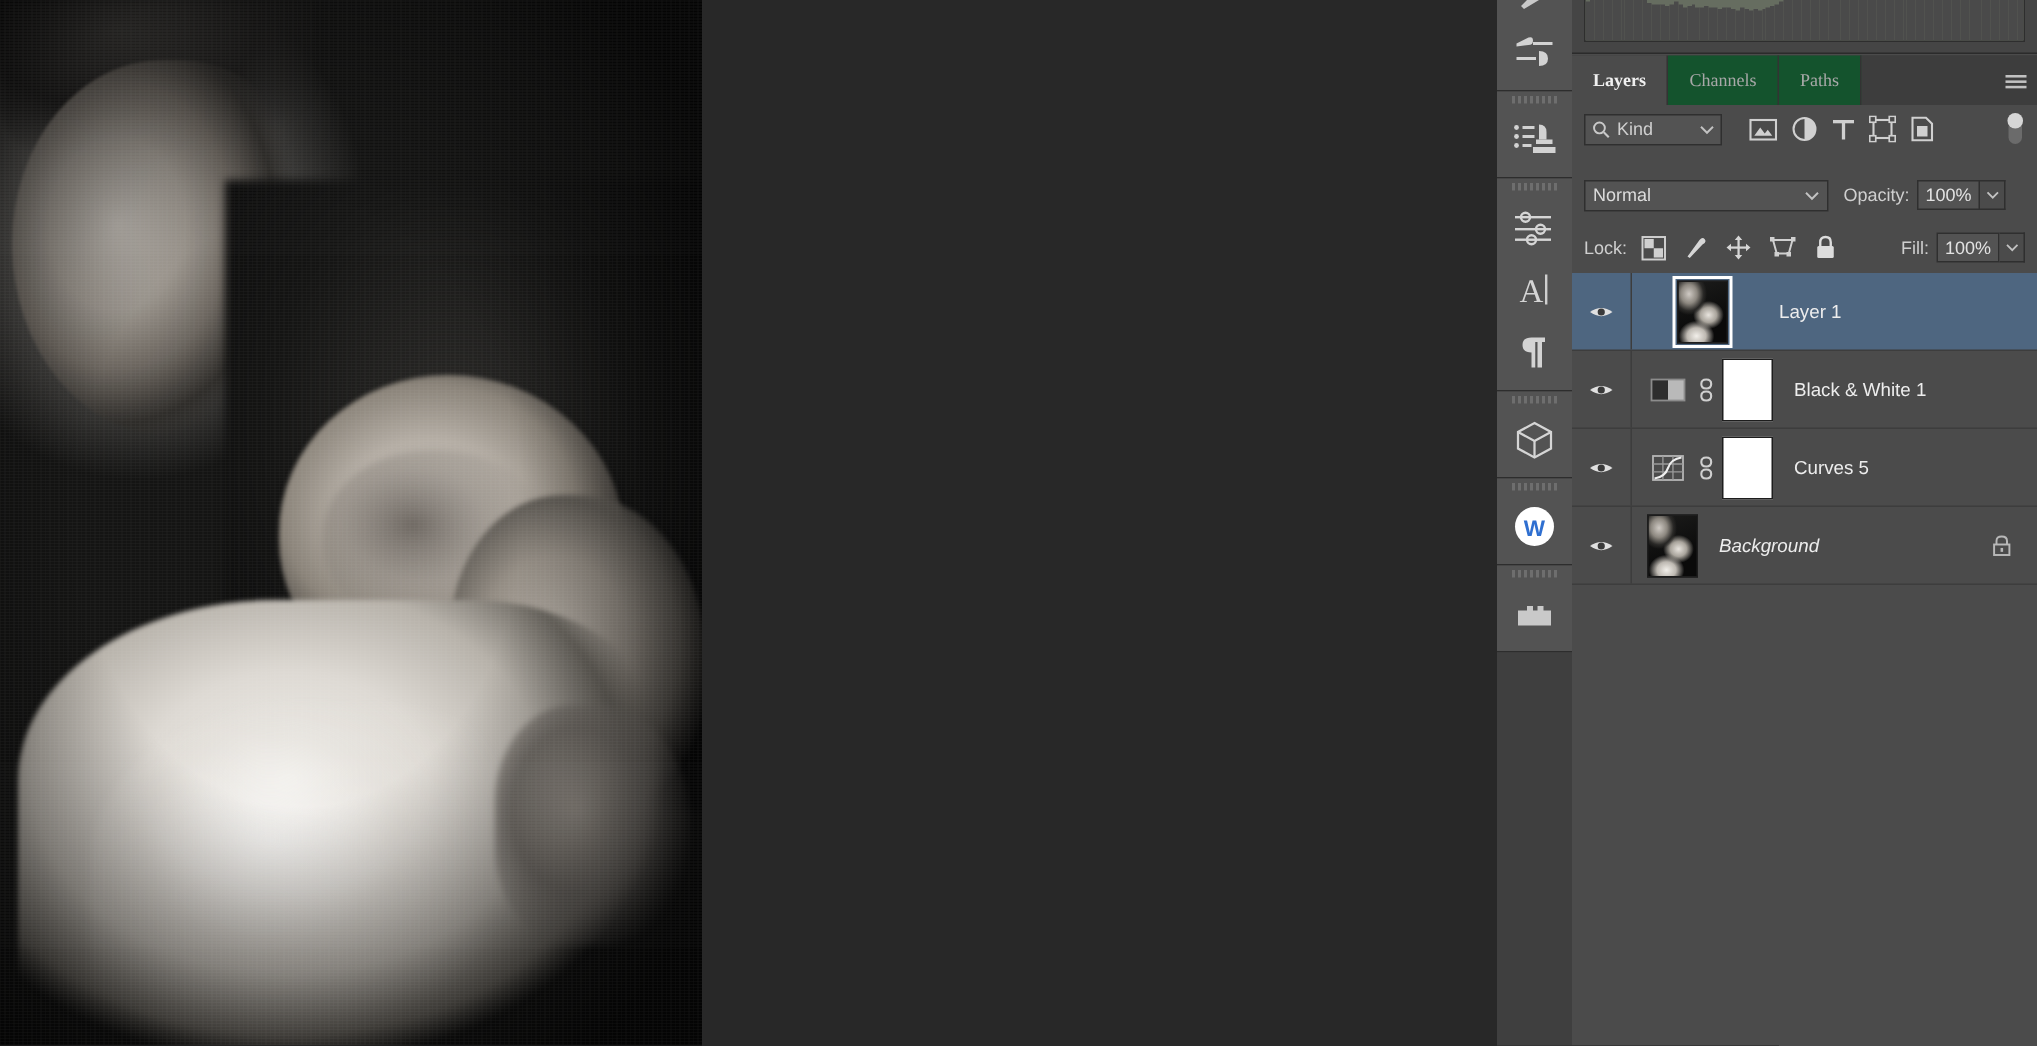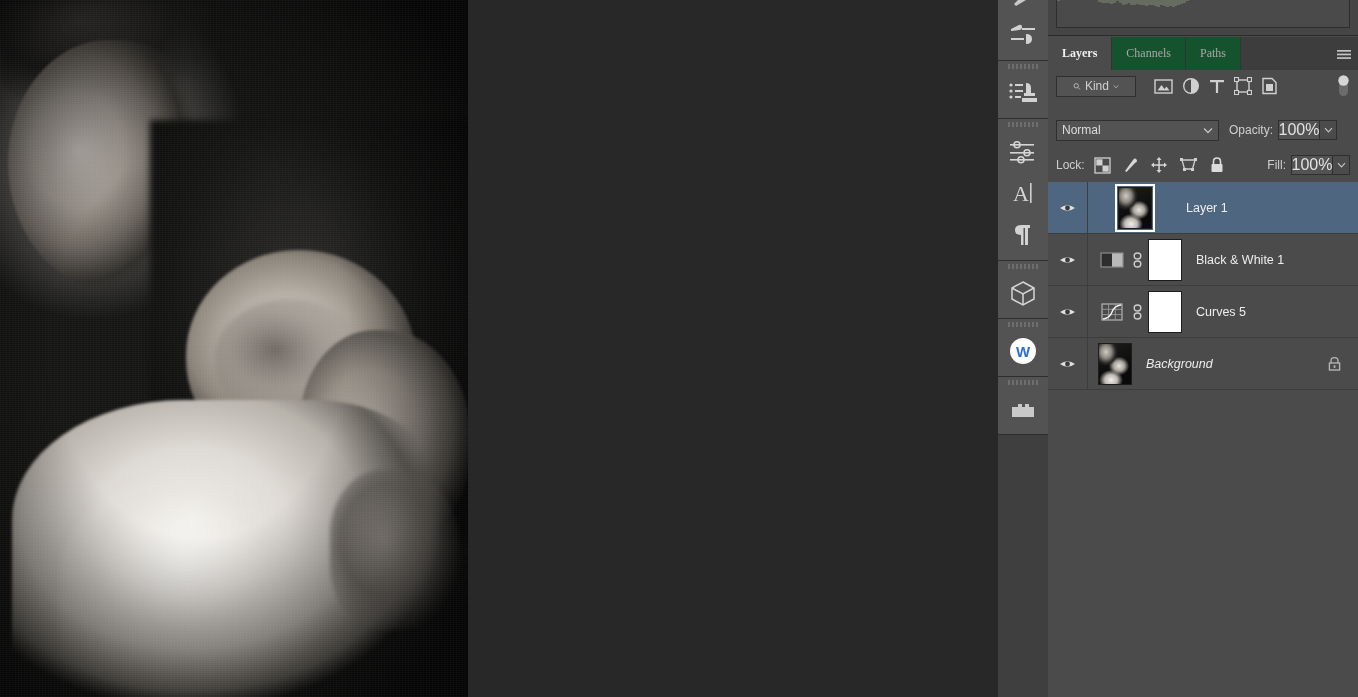--- a/index.html
+++ b/index.html
@@ -193,25 +193,25 @@
 
   
   #filter-row {
     position: absolute; left: 0; top: 70px;
     width: 310px; height: 32px;
     display: flex; align-items: center;
     padding: 0 8px;
     gap: 6px;
   }
   #kind-select {
-    width: 80px; height: 21px;
+    width: 92px; height: 21px;
     background: #535353;
     border: 1px solid #2f2f2f;
     display: flex; align-items: center;
-    gap: 4px; padding: 0 16px;
+    gap: 4px; padding: 0 4px;
     cursor: pointer;
   }
   #kind-label { font-size: 12px; color: #cfcfcf; flex: 1 1 auto; }
   .filter-icons { display: flex; align-items: center; gap: 9px; margin-left: 12px; }
   .filter-icon { cursor: pointer; display: flex; }
   #filter-toggle {
     margin-left: auto; width: 13px; height: 25px;
     cursor: pointer; display: flex; align-items: flex-start; justify-content: center;
   }
 
@@ -229,21 +229,21 @@
   }
   #blend-label { font-size: 12px; color: #dcdcdc; flex: 1 1 auto; }
   #opacity-label { font-size: 12px; color: #cfcfcf; margin-left: 10px; }
   .num-field {
     display: flex; align-items: center; margin-left: 5px;
   }
   .num-box {
     width: 42px; height: 20px;
     background: #535353; border: 1px solid #2f2f2f;
     display: flex; align-items: center; justify-content: center;
-    font-size: 16px; color: #e2e2e2;
+    font-size: 12px; color: #e2e2e2;
     cursor: text;
   }
   .num-arrow {
     width: 17px; height: 20px;
     background: #4b4b4b; border: 1px solid #2f2f2f; border-left: none;
     display: flex; align-items: center; justify-content: center;
     cursor: pointer;
   }
 
   

